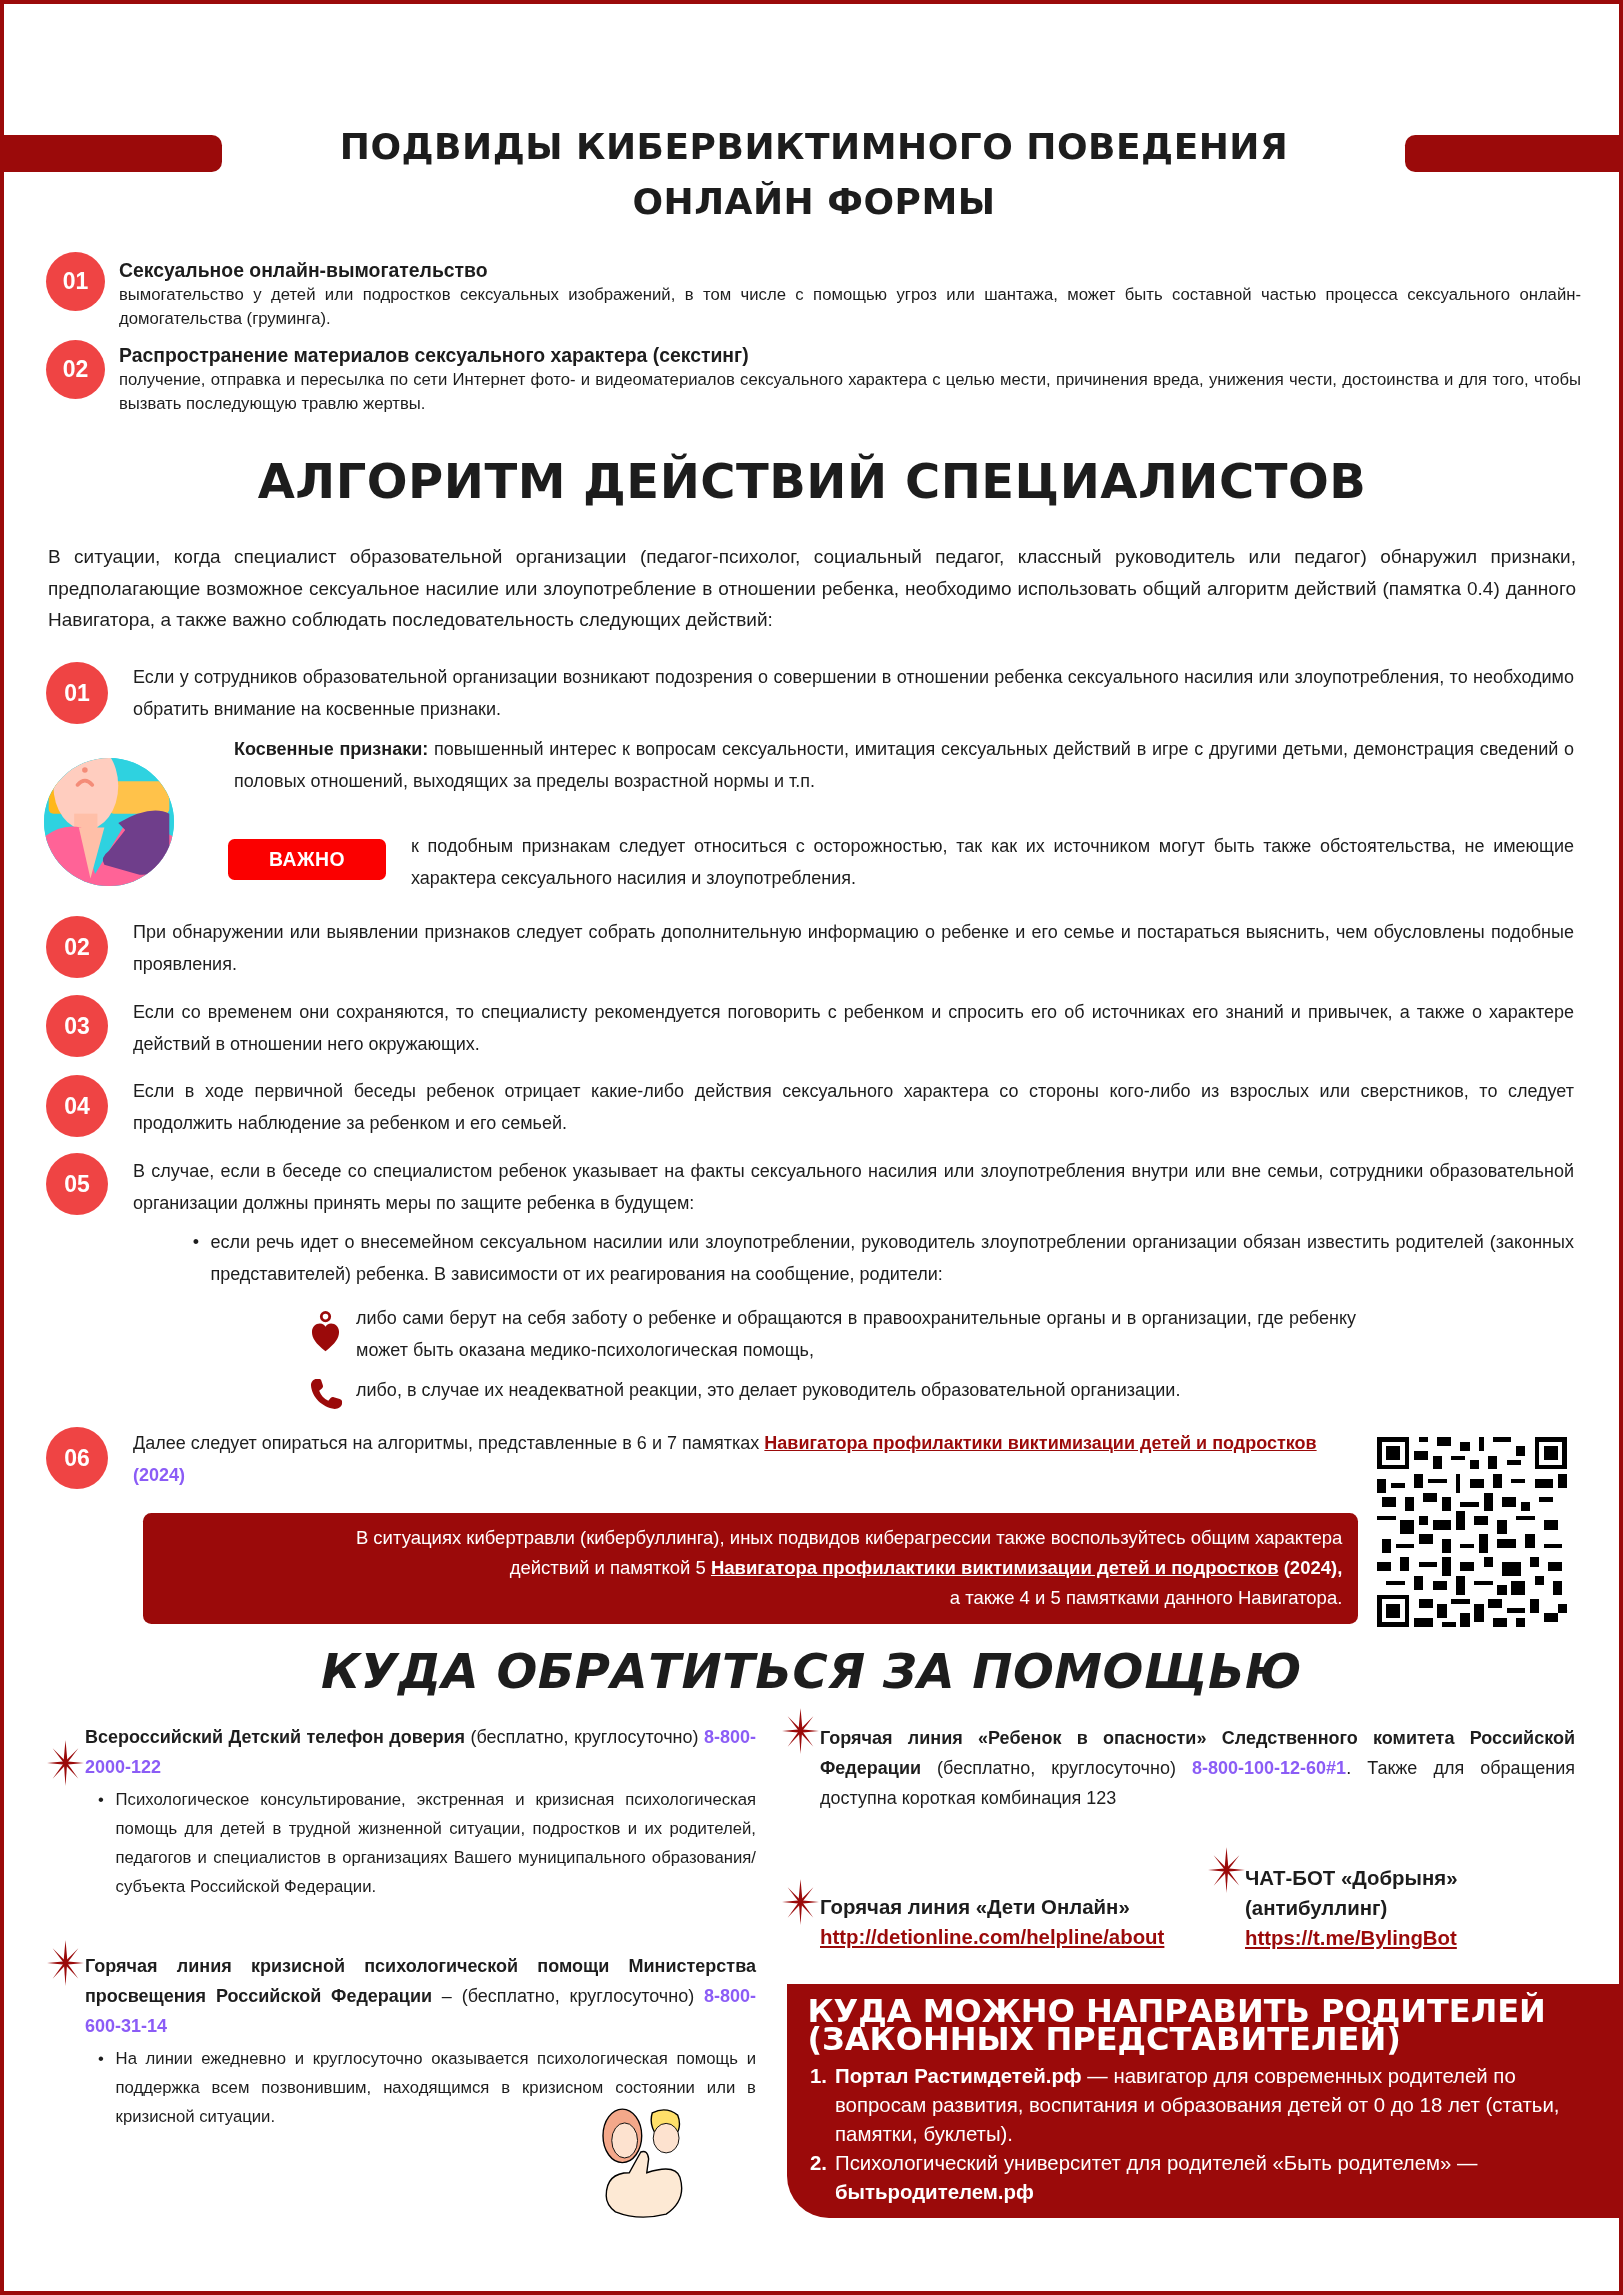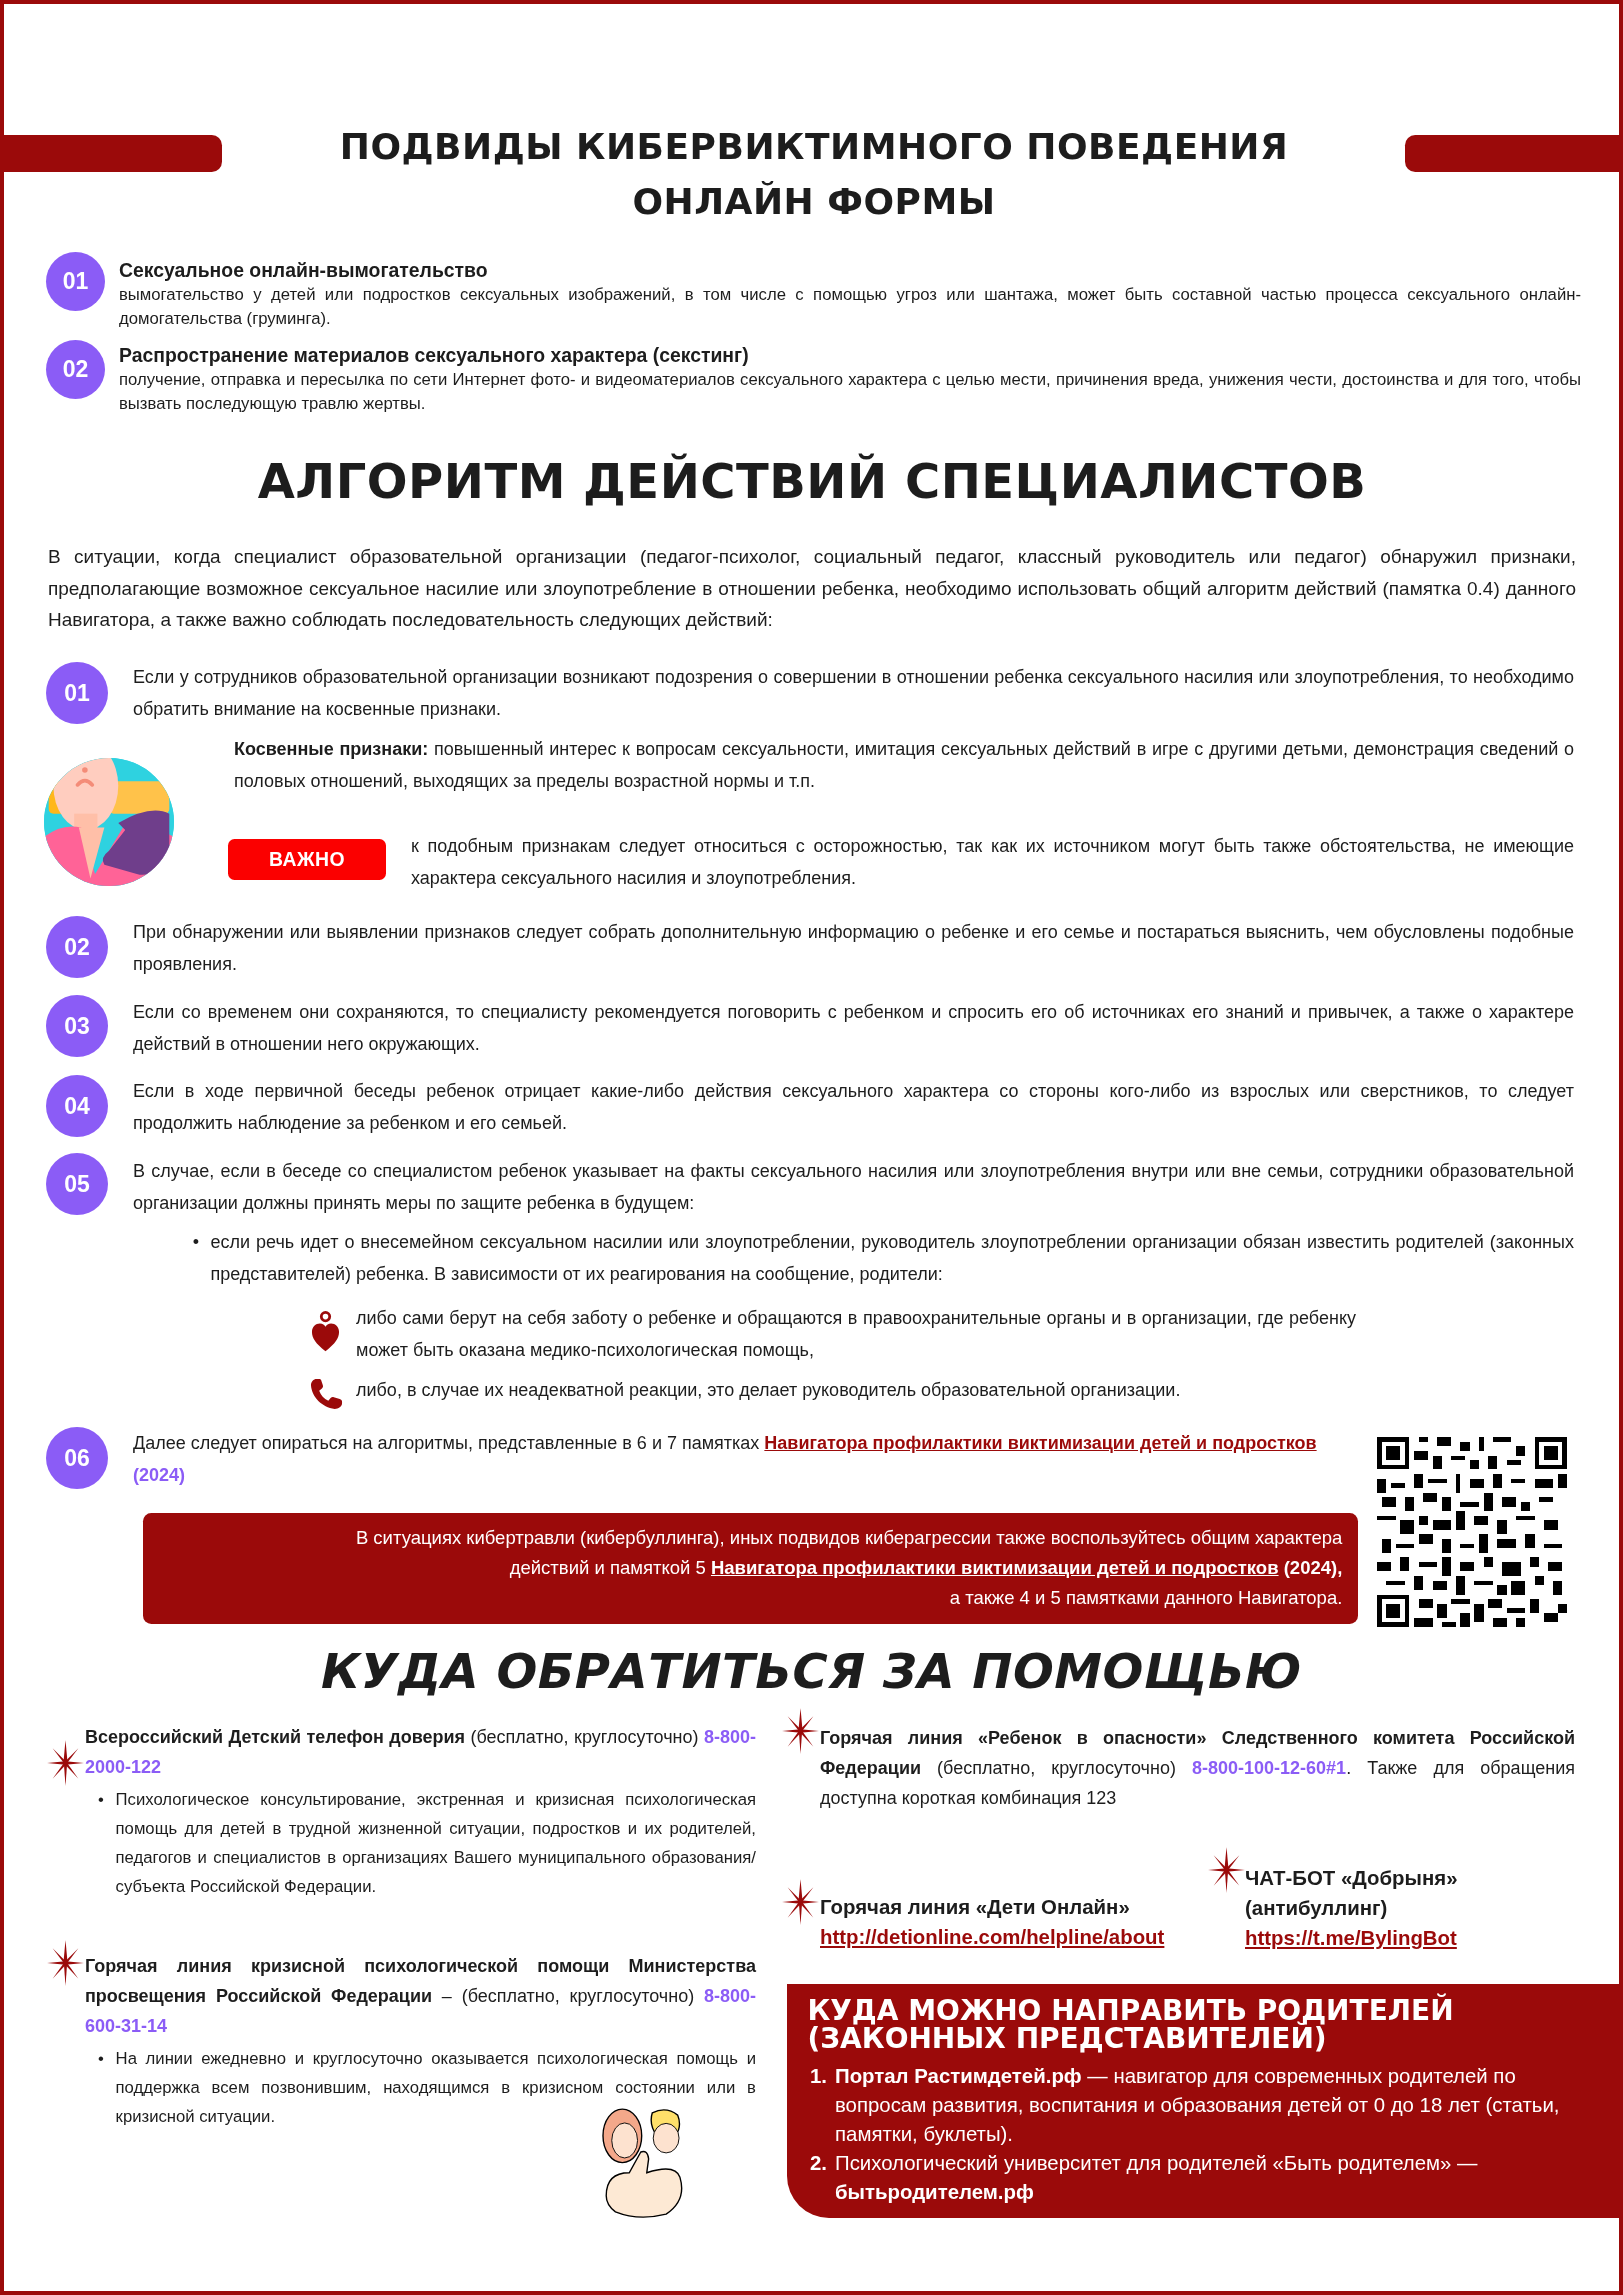--- a/index.html
+++ b/index.html
@@ -6,21 +6,21 @@
   body { width: 1623px; height: 2295px; position: relative; overflow: hidden;
          font-family: "Liberation Sans", "DejaVu Sans", sans-serif; color: #1d1d1d; }
   .frame { position: absolute; left: 0; top: 0; width: 1623px; height: 2295px;
            box-sizing: border-box; border: 4.2px solid #9b0a0a; }
   .bar { position: absolute; background: #9b0a0a; height: 37px; top: 135px; }
   .bar.left { left: 0; width: 222px; border-radius: 0 10.2px 10.2px 0; }
   .bar.right { left: 1405px; width: 218px; border-radius: 10.2px 0 0 10.2px; }
   .abs { position: absolute; }
   .h-title { font-family: "DejaVu Sans", sans-serif; font-weight: bold; text-align: center;
              color: #1d1d1d; letter-spacing: 0.5px; }
-  .num { position: absolute; width: 62px; height: 62px; border-radius: 50%; background: #8b5cf6;
+  .num { position: absolute; width: 62px; height: 62px; border-radius: 50%; background: #ef4444;
          color: #fff; font-family: "Liberation Sans", sans-serif; font-weight: bold;
          font-size: 23px; display: flex; align-items: center; justify-content: center; }
   .num.sm { width: 59px; height: 59px; font-size: 23px; }
   .txt { font-size: 18px; line-height: 31.5px; text-align: justify; }
   .txt-sm { font-size: 16.7px; line-height: 24px; text-align: justify; }
   .b { font-weight: bold; }
   .red { color: #8b5cf6; font-weight: bold; }
   .link { color: #9b0a0a; font-weight: bold; text-decoration: underline; }
   .wlink { color: #ffffff; font-weight: bold; text-decoration: underline; }
   .important { position: absolute; background: #fb0000; color: #fff; font-weight: bold;
@@ -306,21 +306,21 @@
         <polygon points="68,18 42,52 12,84 38,48"></polygon>
       </g>
     </svg>
 </div>
 <div class="abs" style="left:1245px; top:1863px; width:259px; font-size:20.4px; line-height:30px;">
   <div class="b">ЧАТ-БОТ «Добрыня» (антибуллинг)</div>
   <a class="link">https://t.me/BylingBot</a>
 </div>
 
 <div class="parents">
-  <div style="position:absolute; left:20.4px; top:13px; font-family:'DejaVu Sans', sans-serif; font-weight:bold; font-size:28px; line-height:28px;">
+  <div style="position:absolute; left:20.4px; top:13px; font-family:'DejaVu Sans', sans-serif; font-weight:bold; font-size:32px; line-height:28px;">
     <div>КУДА МОЖНО НАПРАВИТЬ РОДИТЕЛЕЙ</div>
     <div>(ЗАКОННЫХ ПРЕДСТАВИТЕЛЕЙ)</div>
   </div>
   <div style="position:absolute; left:23px; top:78px; width:773px; font-size:20.4px; line-height:29px;">
     <div style="display:flex;">
       <span class="b" style="width:25px; flex:none;">1.</span>
       <span><a class="b" style="color:#fff;">Портал Растимдетей.рф</a><span> — навигатор для современных родителей по вопросам развития, воспитания и образования детей от 0 до 18 лет (статьи, памятки, буклеты).</span></span>
     </div>
     <div style="display:flex;">
       <span class="b" style="width:25px; flex:none;">2.</span>

